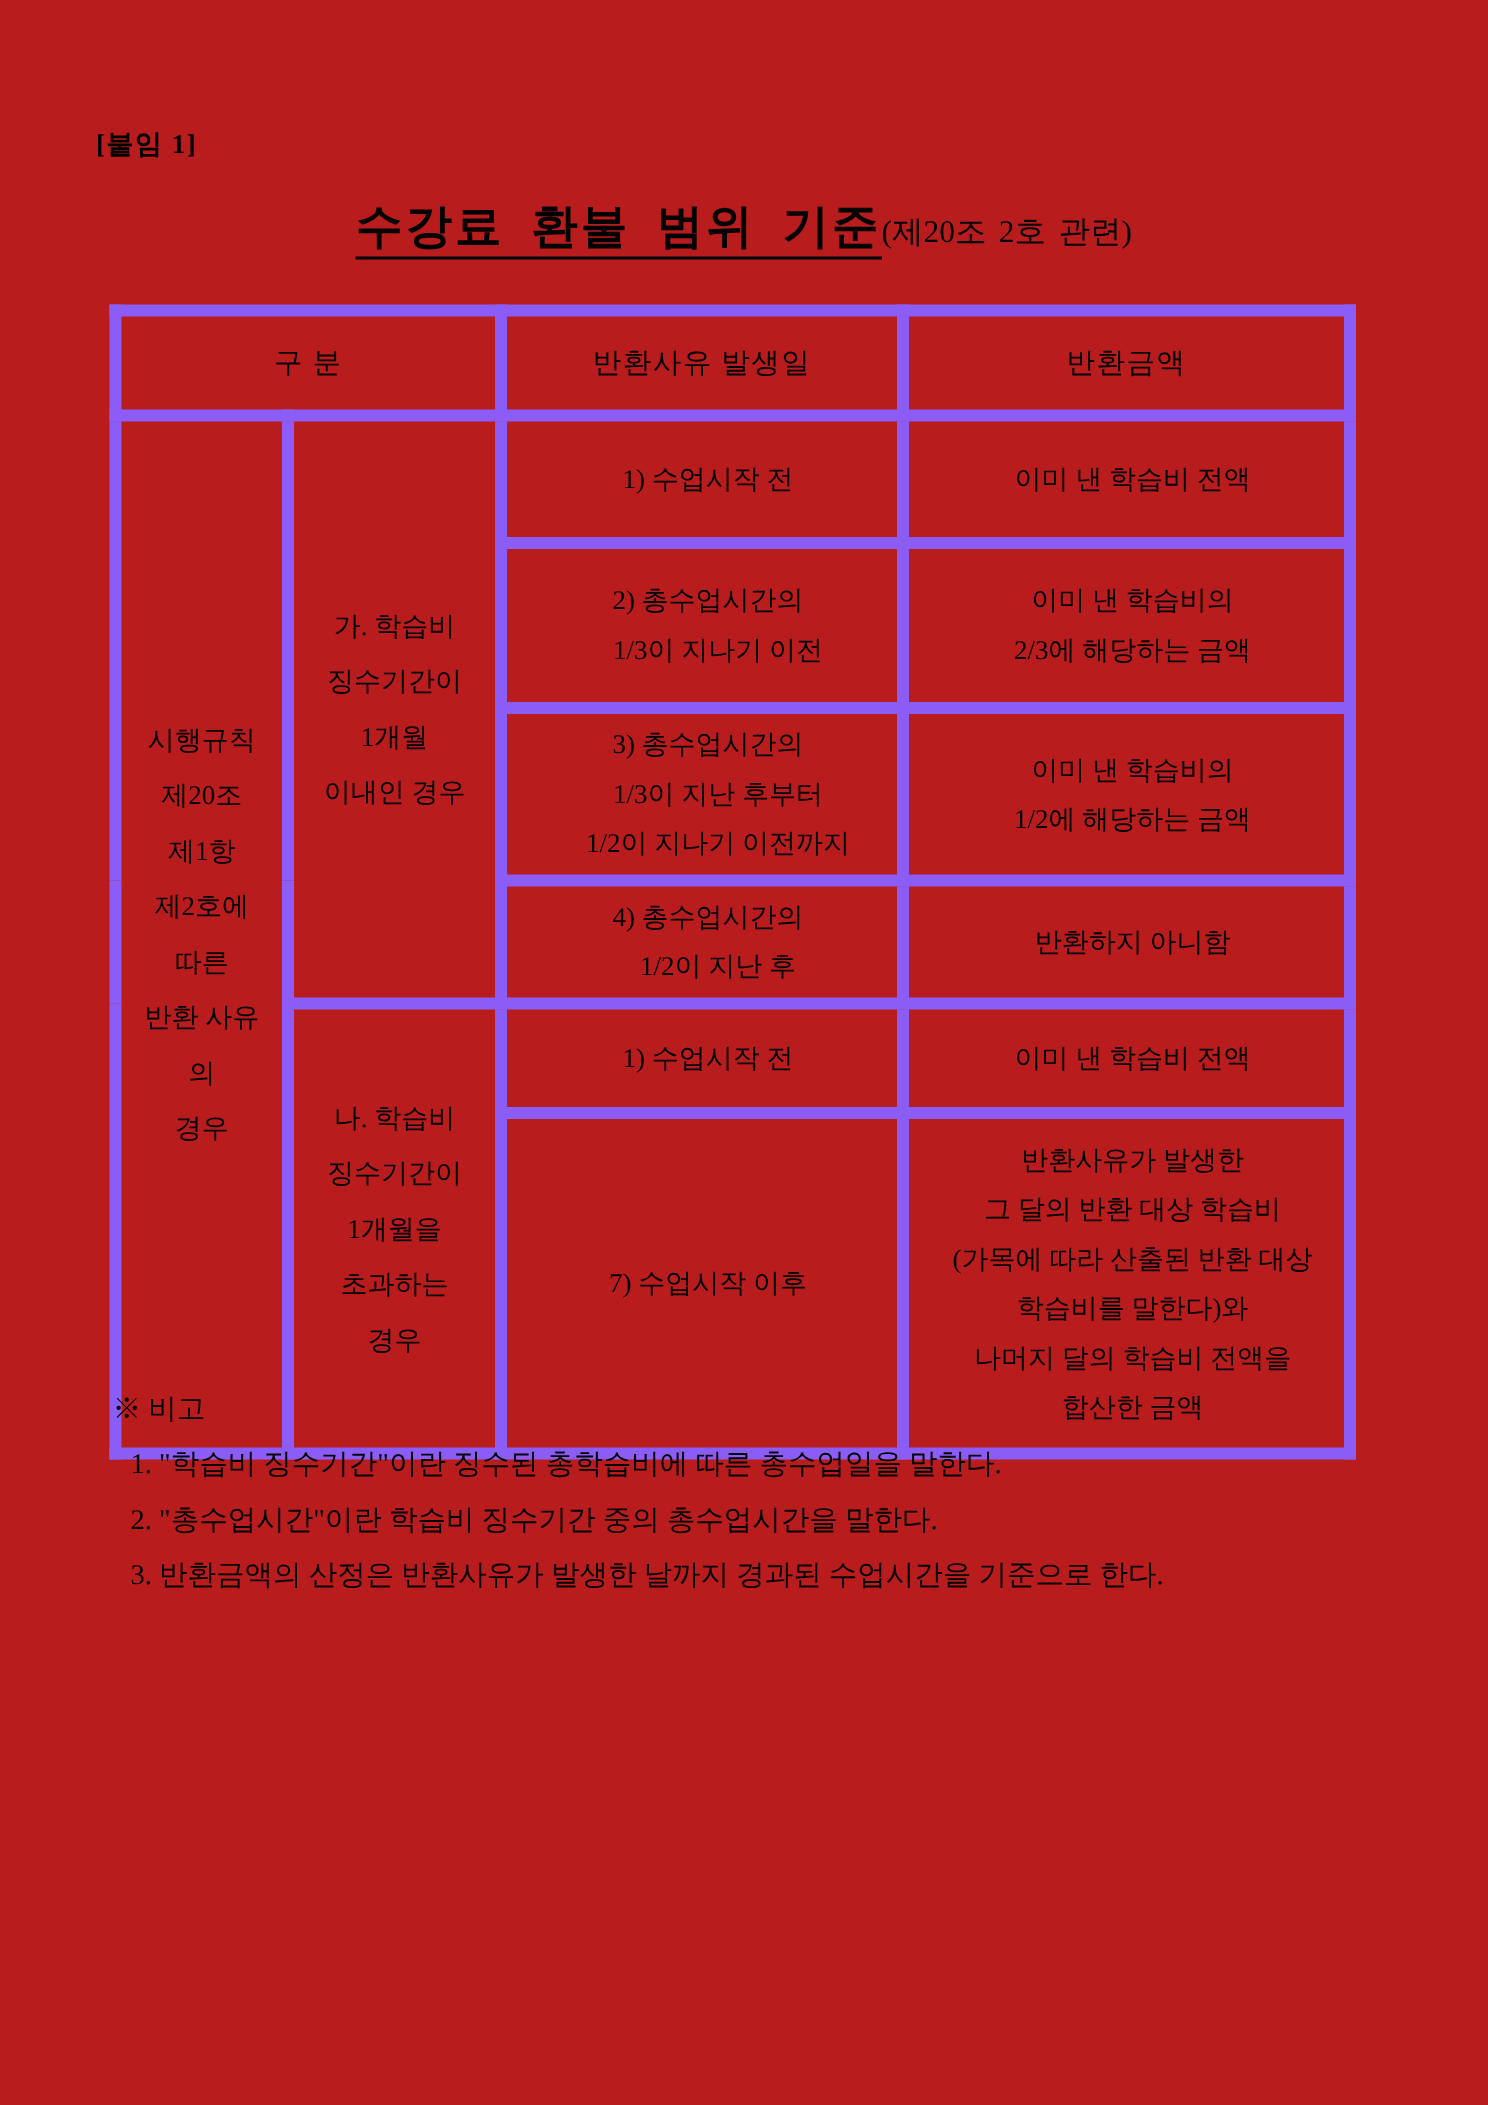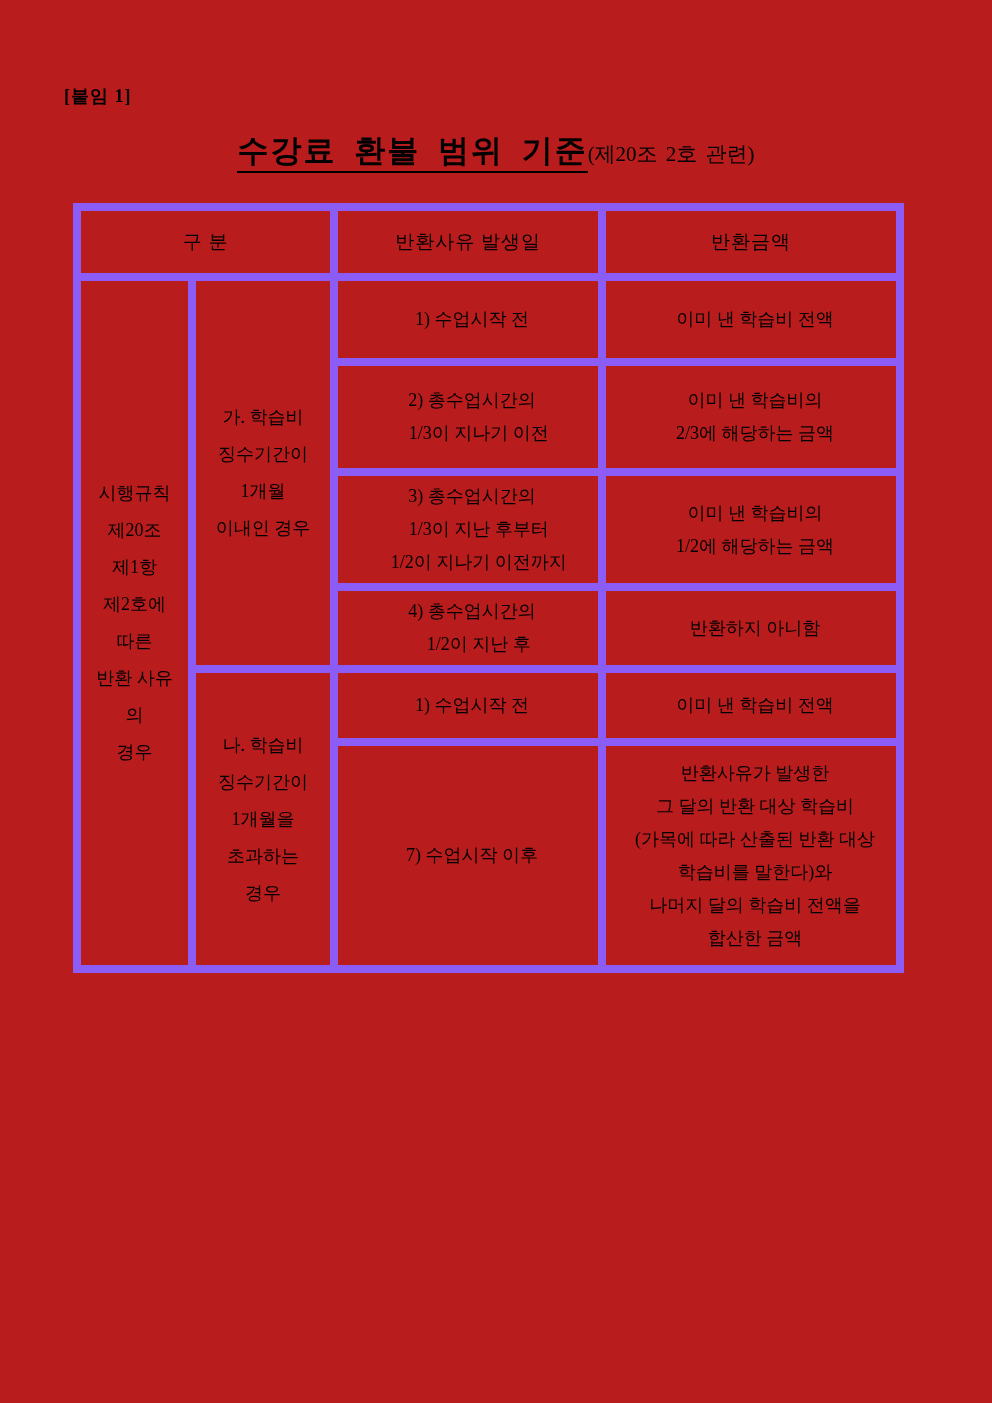--- a/index.html
+++ b/index.html
@@ -137,14 +137,20 @@
         <td class="cell-amount">반환사유가 발생한
 그 달의 반환 대상 학습비
 (가목에 따라 산출된 반환 대상
 학습비를 말한다)와
 나머지 달의 학습비 전액을
 합산한 금액</td>
       </tr>
     </tbody>
   </table>
 
+  <div class="notes">
+    <div class="notes-label">※ 비고</div>
+    <div class="note-item">1. "학습비 징수기간"이란 징수된 총학습비에 따른 총수업일을 말한다.</div>
+    <div class="note-item">2. "총수업시간"이란 학습비 징수기간 중의 총수업시간을 말한다.</div>
+    <div class="note-item">3. 반환금액의 산정은 반환사유가 발생한 날까지 경과된 수업시간을 기준으로 한다.</div>
+  </div>
 
 </div>
 
 </body></html>

